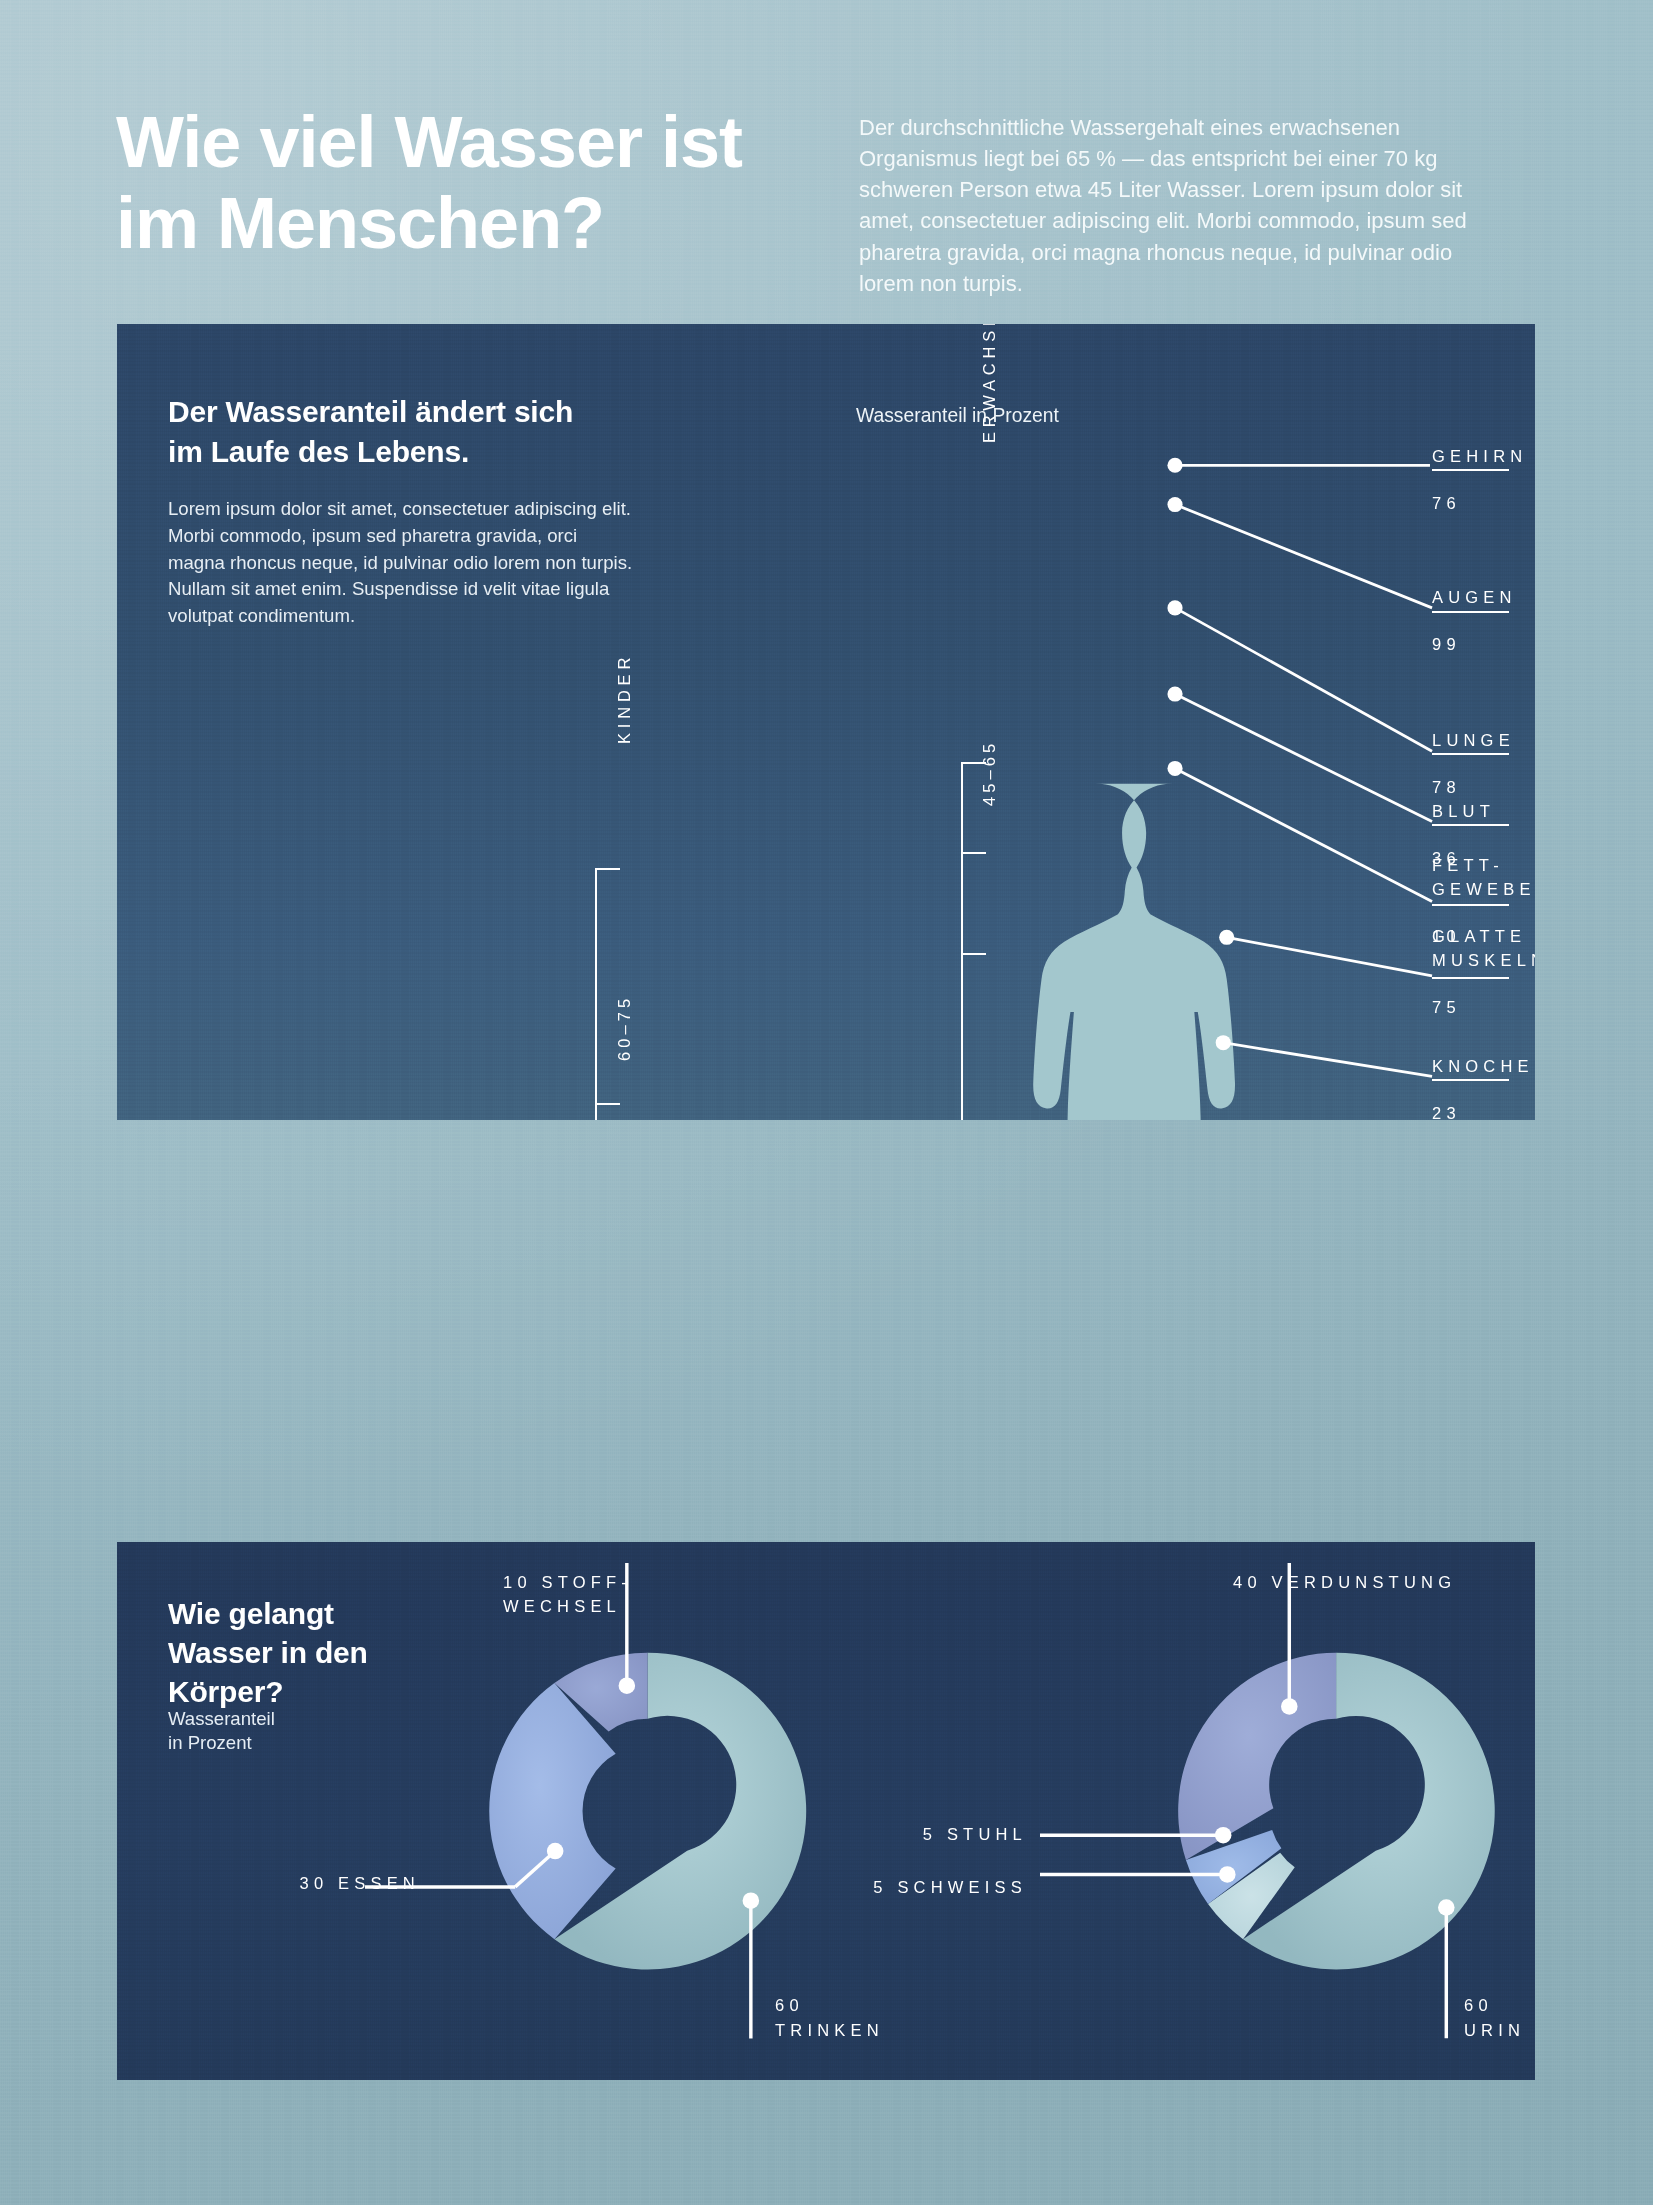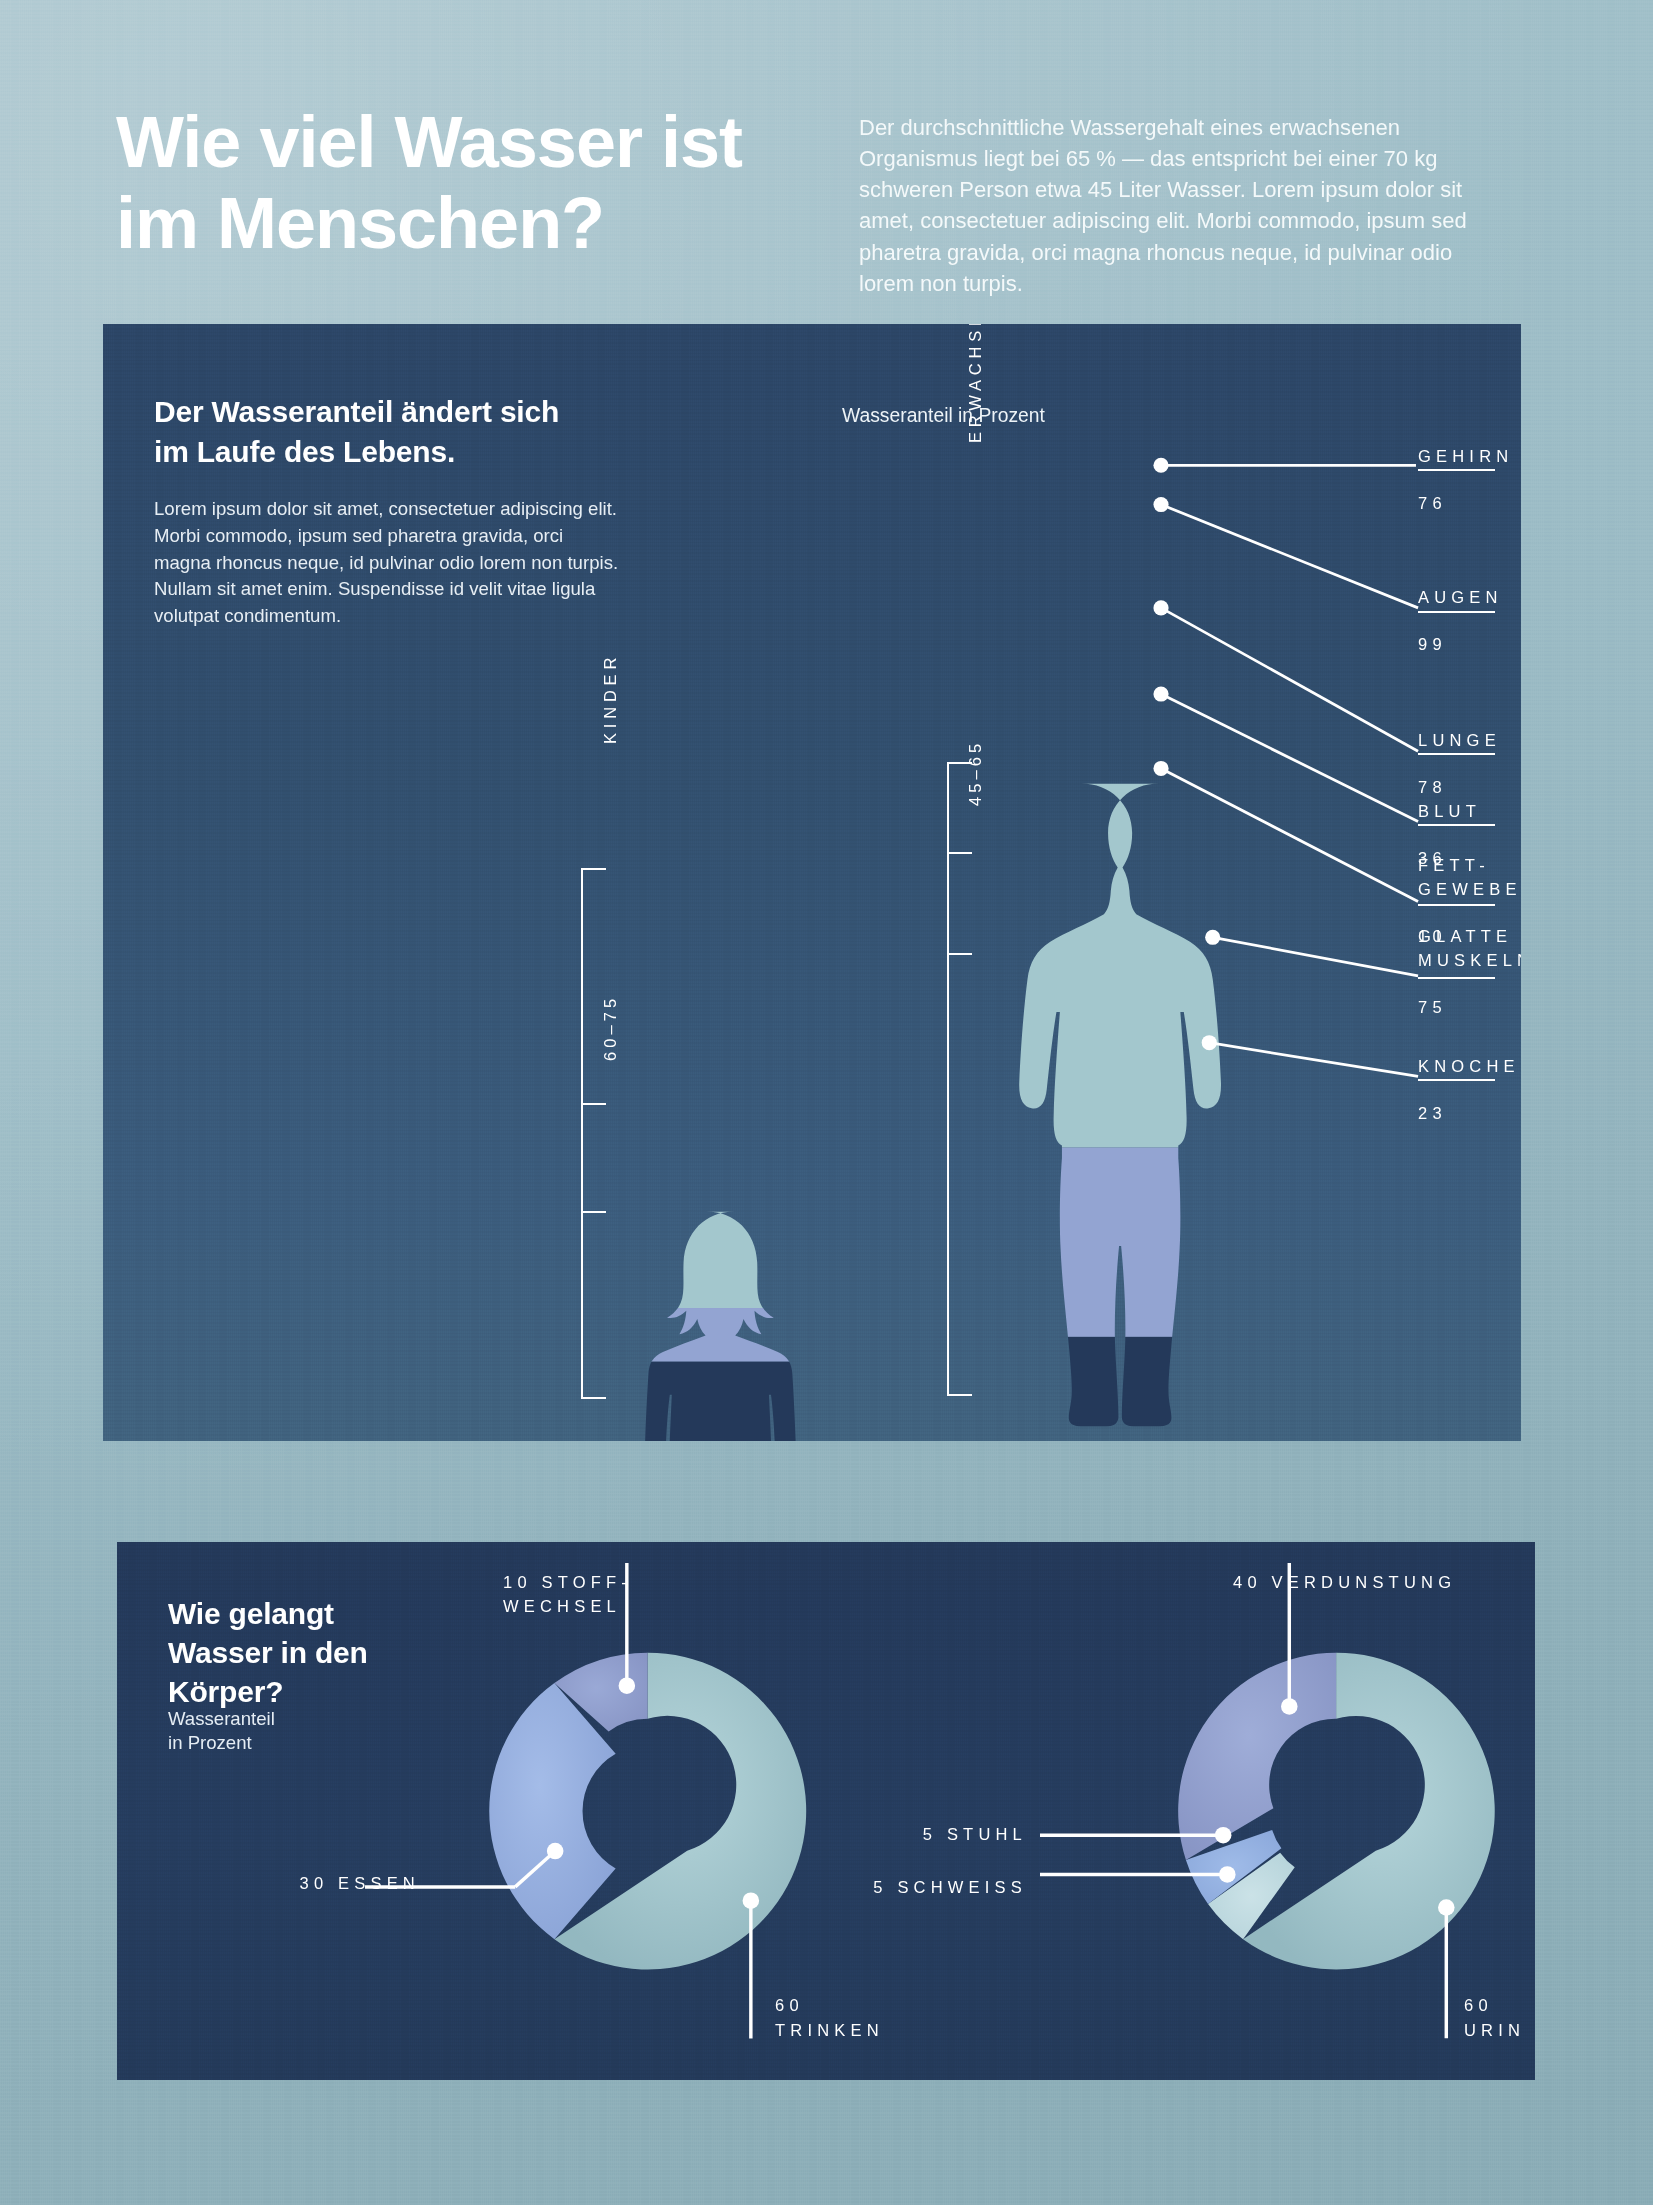--- a/index.html
+++ b/index.html
@@ -31,21 +31,21 @@
     color:#ffffff;font-size:72px;line-height:1.12;font-weight:700;
     letter-spacing:-1px;
   }
   #intro{
     position:absolute;left:743px;top:9.6px;width:620px;
     color:#f4f9fa;font-size:22px;line-height:1.42;font-weight:400;
   }
 
   
   #panel1{
-    position:absolute;left:103px;top:324px;width:1418px;height:1117px;
+    position:absolute;left:117px;top:324px;width:1418px;height:796px;
     background:linear-gradient(180deg,#2c4667 0%,#32506f 42%,#3b5c7d 78%,#41637f 100%);
     overflow:hidden;
   }
   #panel1 .tex{position:absolute;inset:0;pointer-events:none;opacity:.30;
     background-image:
       repeating-linear-gradient(0deg, rgba(255,255,255,.05) 0 0.7px, rgba(0,0,0,.05) 0.7px 1.4px),
       repeating-linear-gradient(90deg, rgba(255,255,255,.04) 0 0.7px, rgba(0,0,0,.04) 0.7px 2.1px);
     mix-blend-mode:overlay;}
 
   .p1-head{

